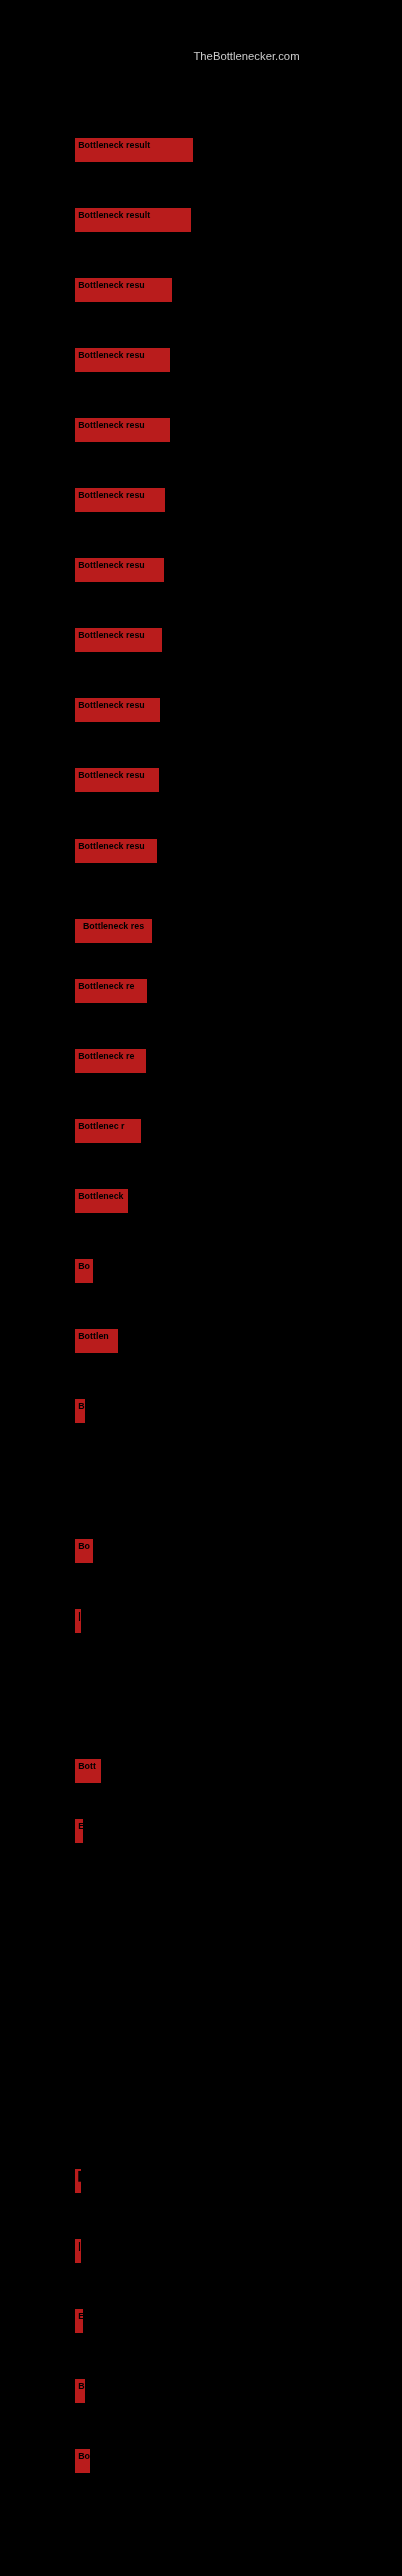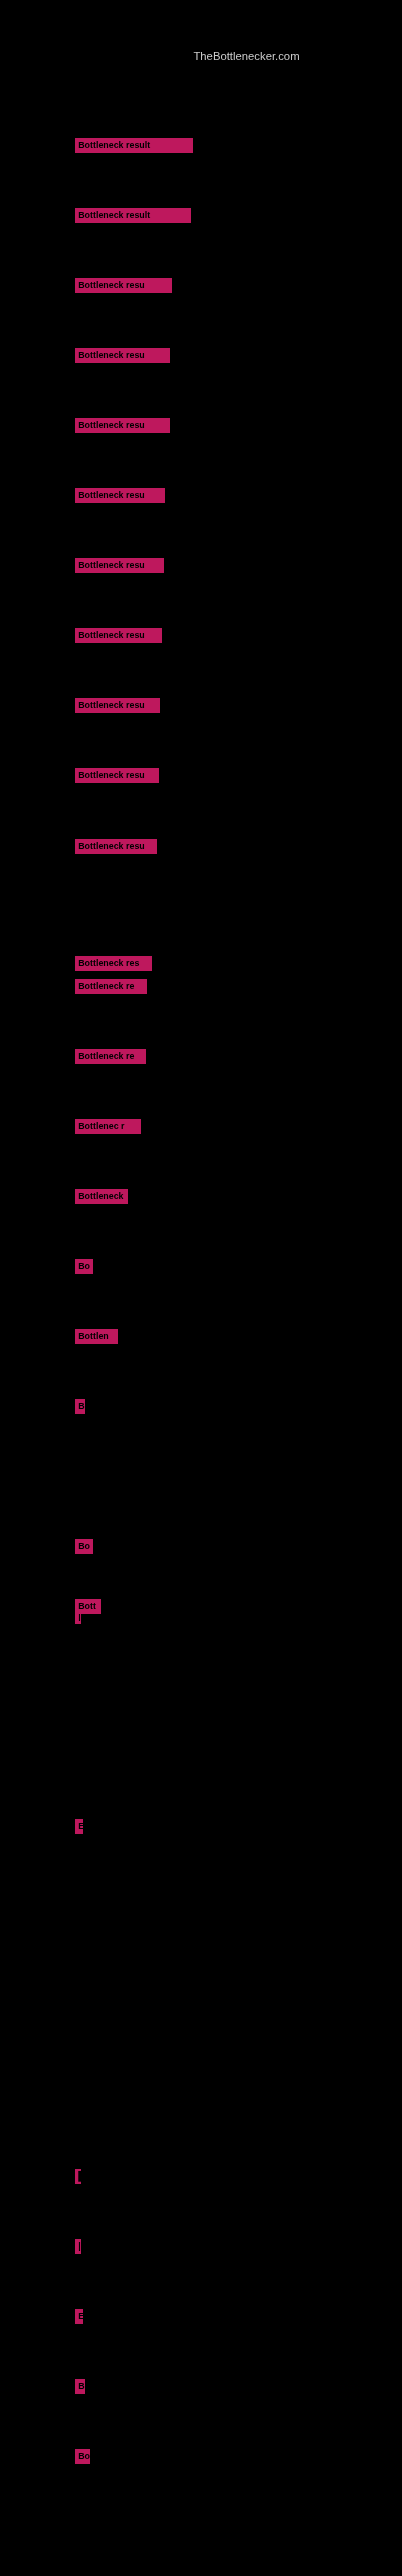--- a/index.html
+++ b/index.html
@@ -18,29 +18,29 @@
       width: 100%;
     }
     .bar-row {
       display: flex;
       align-items: center;
       margin-bottom: 0;
       position: absolute;
       left: 0;
     }
     .bar-label {
-      background-color: #be185d;
+      background-color: #b91c1c;
       color: #000;
       font-size: 8.9px;
       font-weight: bold;
       padding: 1.6px 3.2px;
       white-space: nowrap;
       overflow: hidden;
       display: inline-block;
-      height: 15px;
+      height: 24px;
       line-height: 11.3px;
     }
   </style>
 </head>
 <body>
 
 <div class="site-title">TheBottlenecker.com</div>
 
 <div id="bars-container" style="position:relative; width:403px; height:2576px;">
     <div class="bar-row" style="top: 28px; left: 0px;">
@@ -69,21 +69,21 @@
     </div>
     <div class="bar-row" style="top: 588px; left: 0px;">
       <span class="bar-label" style="width: 85px;">Bottleneck resu</span>
     </div>
     <div class="bar-row" style="top: 658px; left: 0px;">
       <span class="bar-label" style="width: 84px;">Bottleneck resu</span>
     </div>
     <div class="bar-row" style="top: 729px; left: 0px;">
       <span class="bar-label" style="width: 82px;">Bottleneck resu</span>
     </div>
-    <div class="bar-row" style="top: 846px; left: 0px;">
+    <div class="bar-row" style="top: 809px; left: 0px; text-align: center;">
       <span class="bar-label" style="width: 77px;">Bottleneck res</span>
     </div>
     <div class="bar-row" style="top: 869px; left: 0px;">
       <span class="bar-label" style="width: 72px;">Bottleneck re</span>
     </div>
     <div class="bar-row" style="top: 939px; left: 0px;">
       <span class="bar-label" style="width: 71px;">Bottleneck re</span>
     </div>
     <div class="bar-row" style="top: 1009px; left: 0px;">
       <span class="bar-label" style="width: 66px;">Bottlenec r</span>
@@ -99,21 +99,21 @@
     </div>
     <div class="bar-row" style="top: 1289px; left: 0px;">
       <span class="bar-label" style="width: 9.7px;">B</span>
     </div>
     <div class="bar-row" style="top: 1429px; left: 0px;">
       <span class="bar-label" style="width: 17.7px;">Bo</span>
     </div>
     <div class="bar-row" style="top: 1499px; left: 0px;">
       <span class="bar-label" style="width: 6.4px;">|</span>
     </div>
-    <div class="bar-row" style="top: 1489px; left: 0px; align-items: center;">
+    <div class="bar-row" style="top: 1649px; left: 0px; align-items: center;">
       <span class="bar-label" style="width: 26px;">Bott</span>
     </div>
     <div class="bar-row" style="top: 1709px; left: 0px;">
       <span class="bar-label" style="width: 8px;">E</span>
     </div>
     <div class="bar-row" style="top: 2059px; left: 0px;">
       <span class="bar-label" style="width: 4.8px;">▌</span>
     </div>
     <div class="bar-row" style="top: 2129px; left: 0px;">
       <span class="bar-label" style="width: 4.8px;">|</span>

